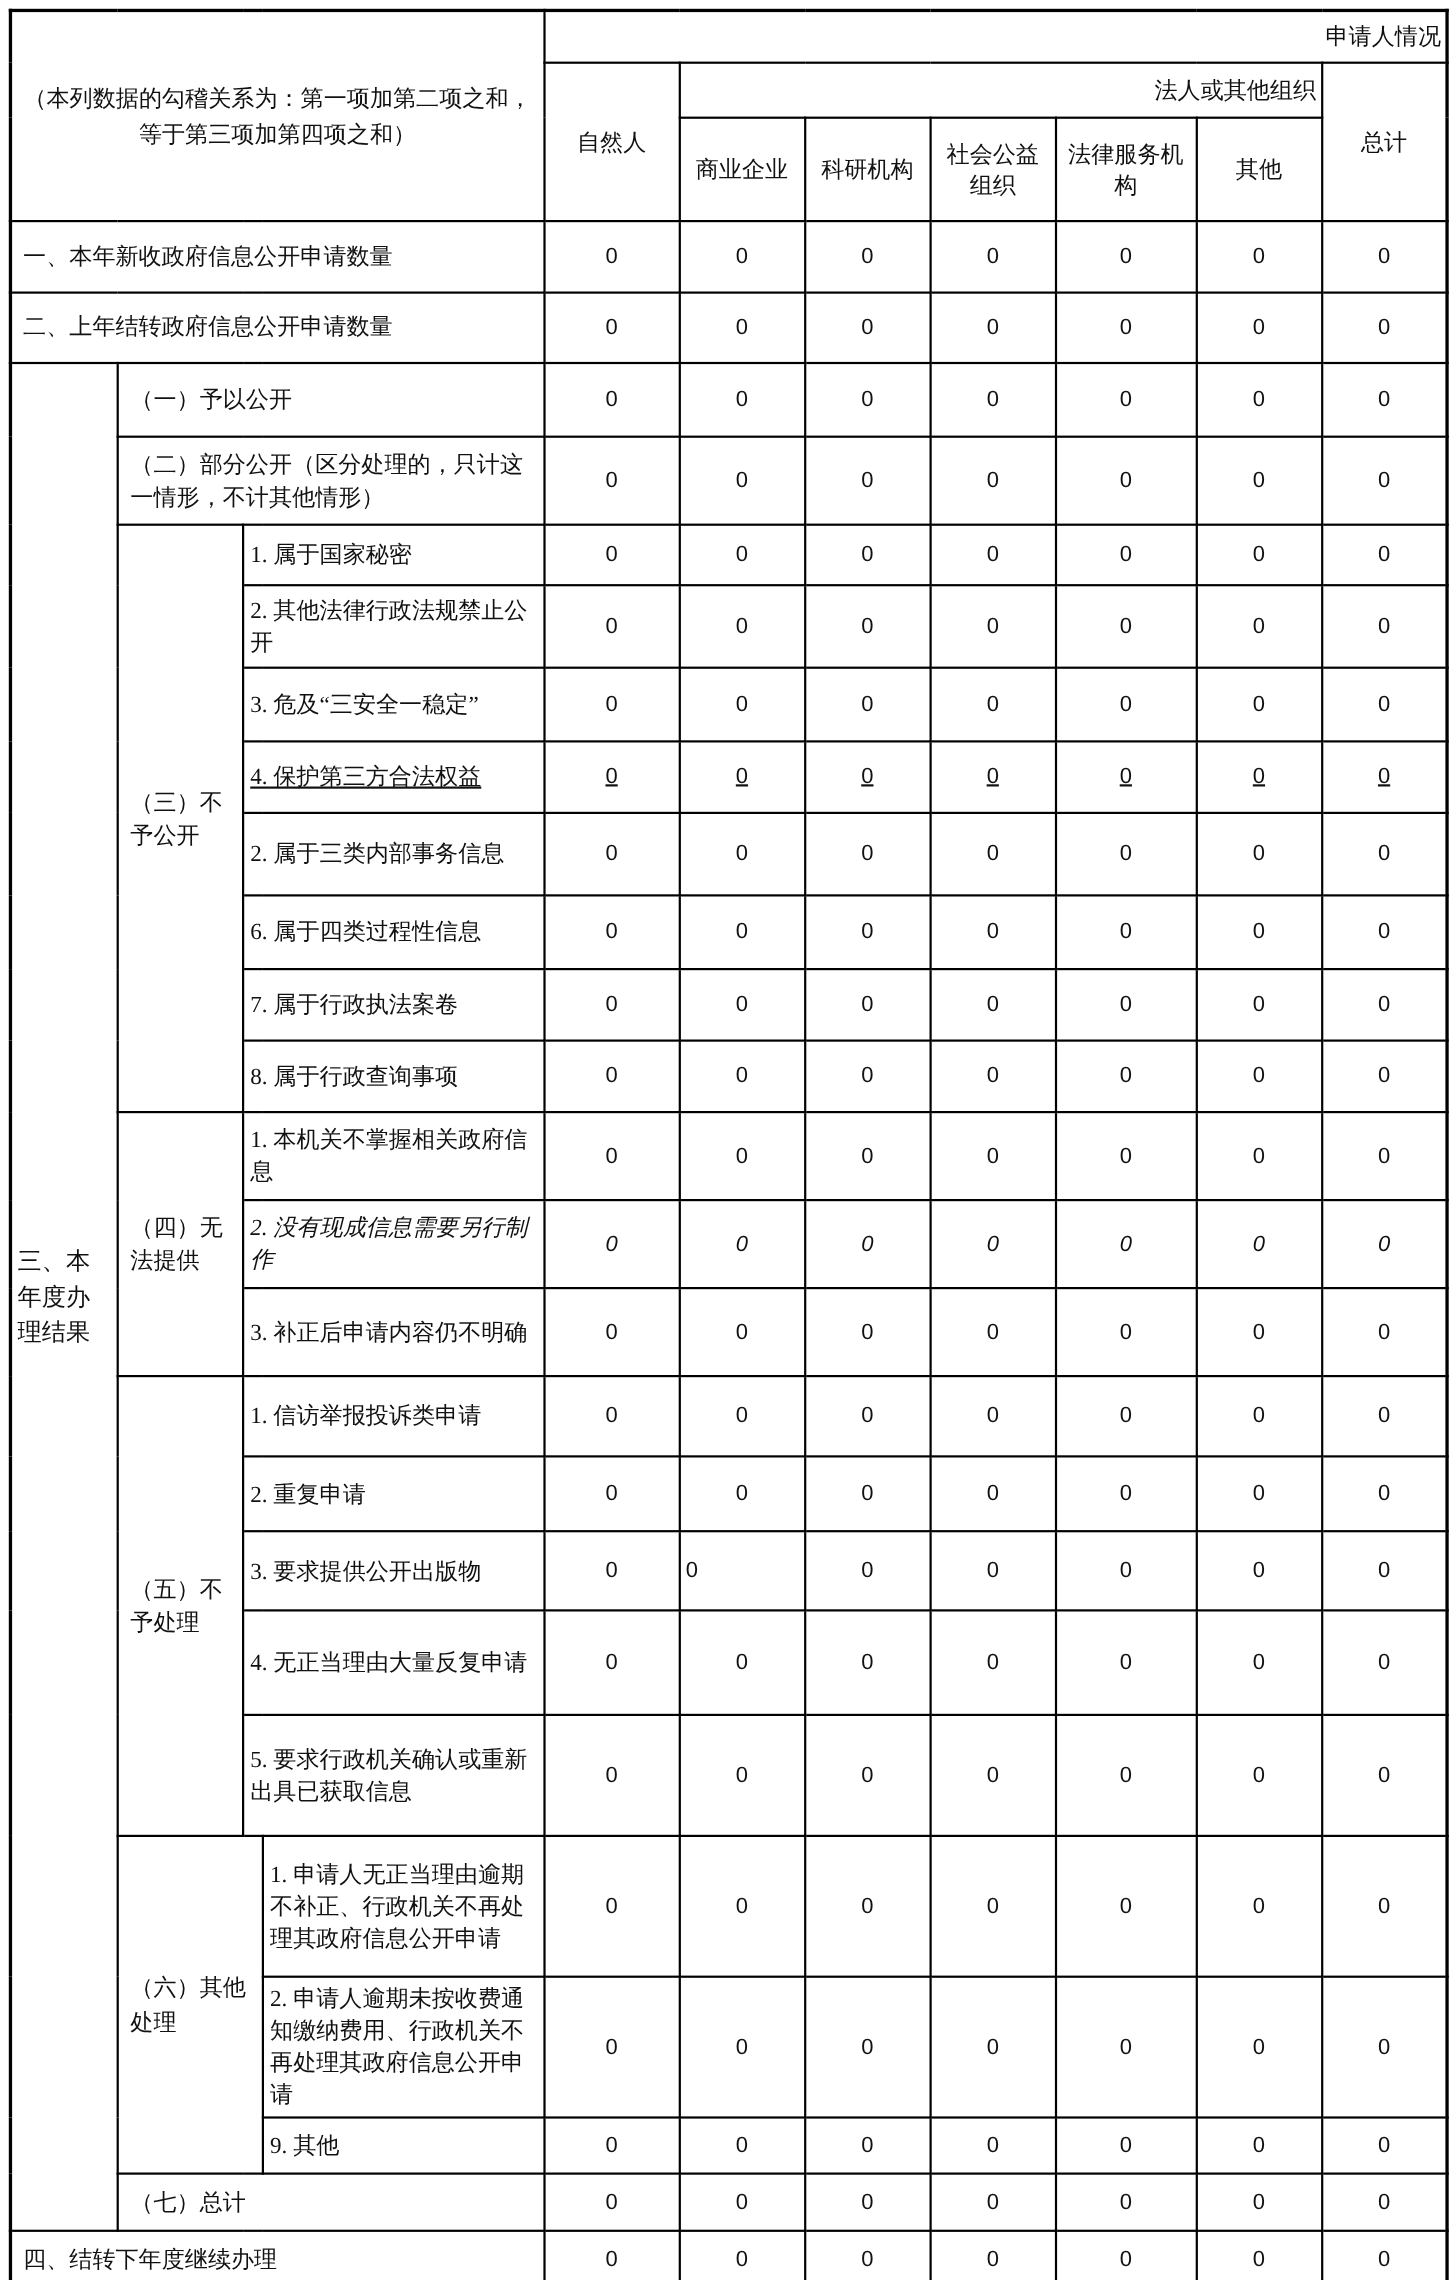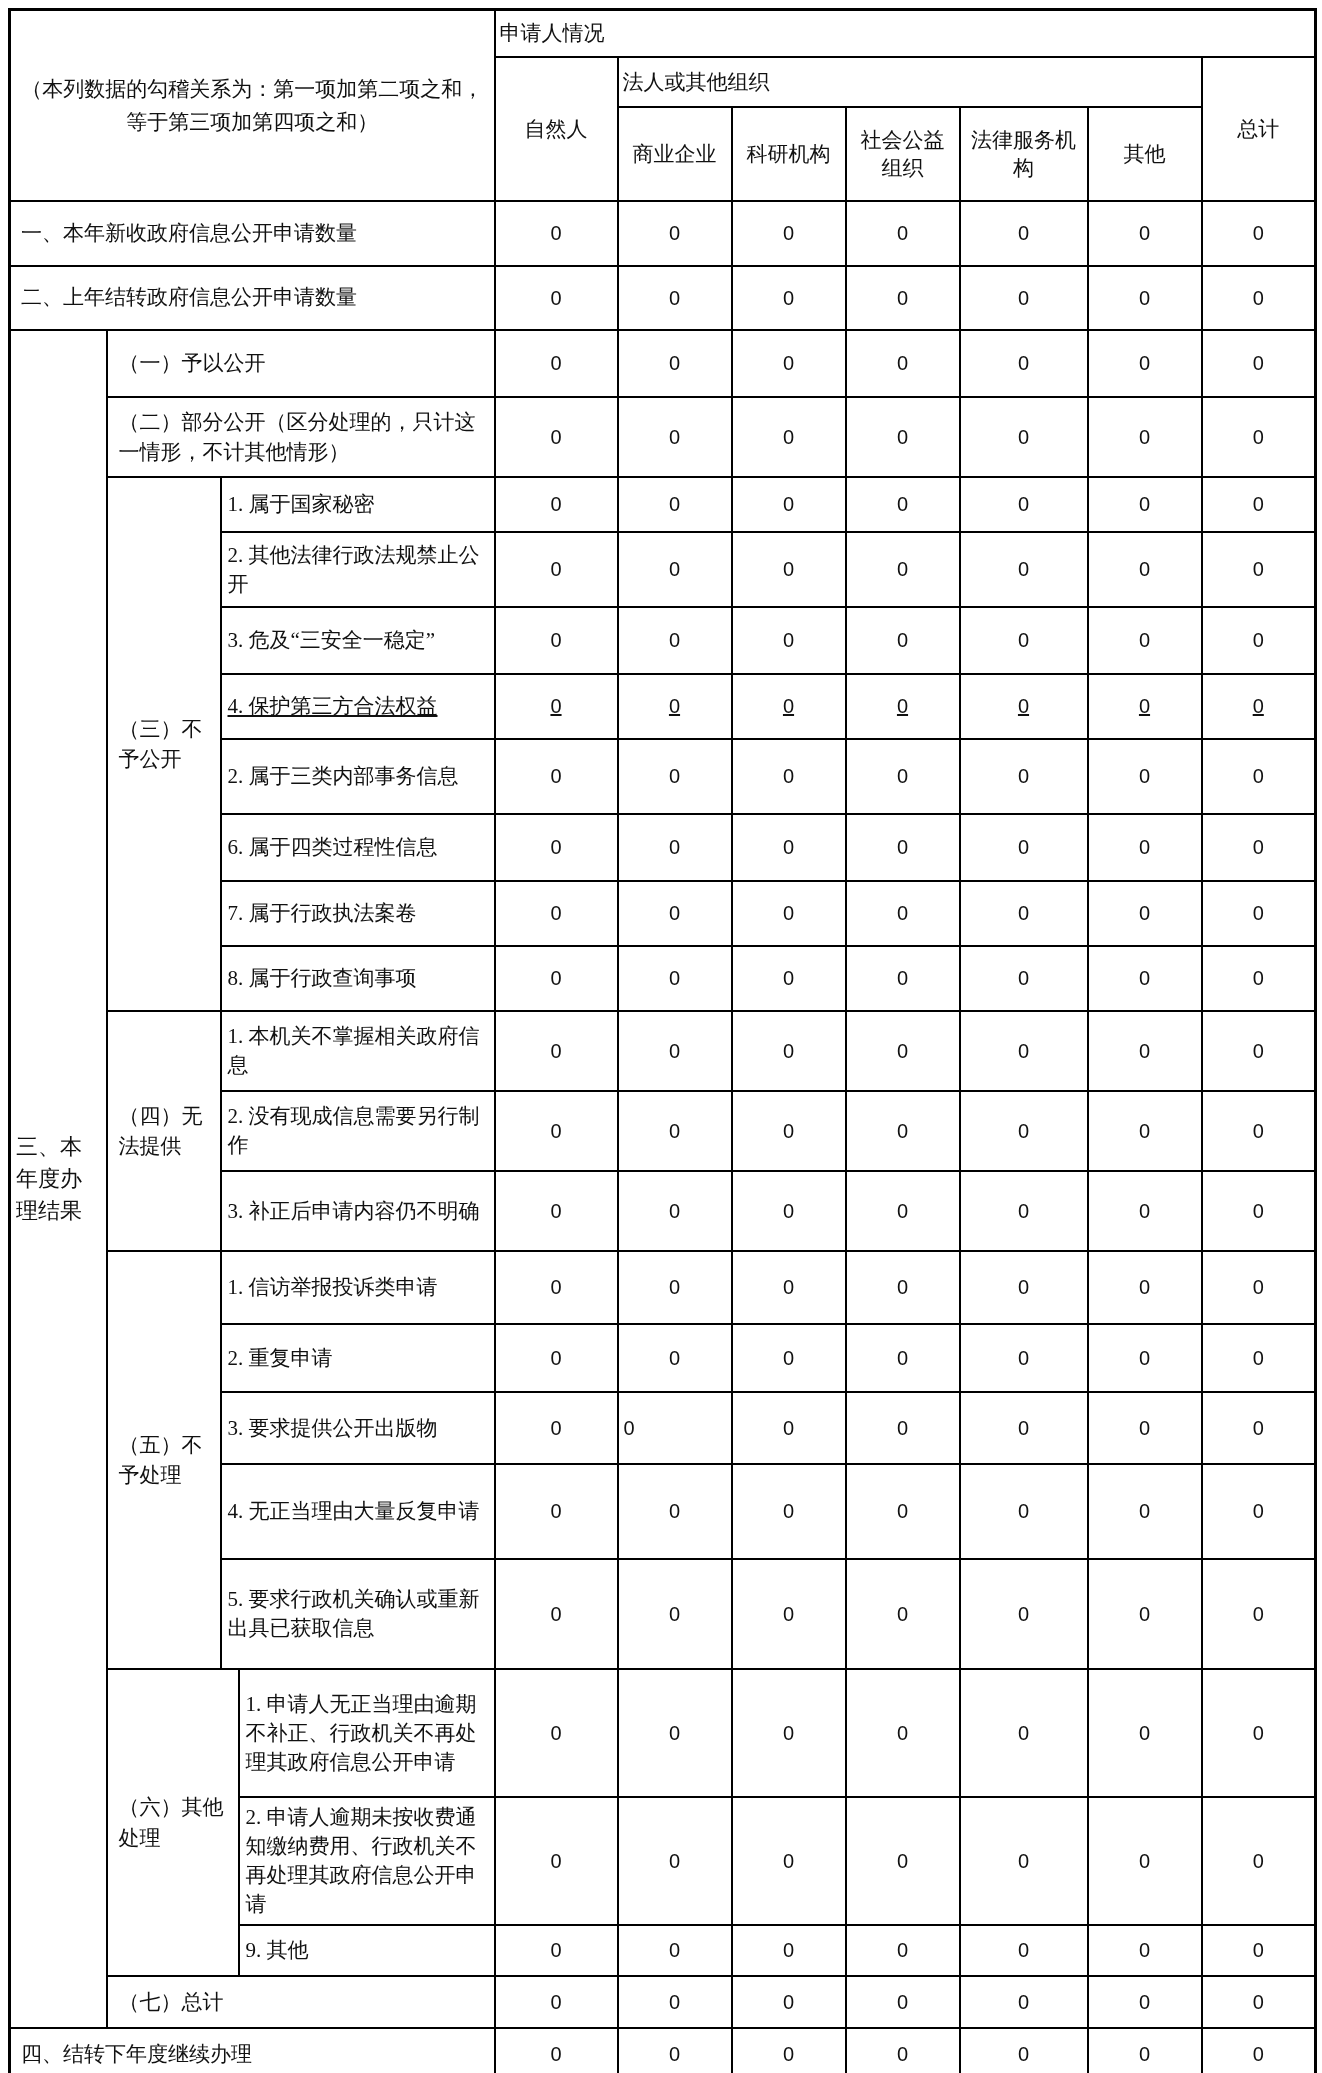--- a/index.html
+++ b/index.html
@@ -29,21 +29,21 @@
   }
   
   th.note {
     font-size: 21px;
     line-height: 1.55;
     text-align: center;
     padding: 4px 10px;
   }
   th.group {
     font-size: 21px;
-    text-align: left;
+    text-align: right;
     padding: 2px 4px;
   }
   th.colhead {
     font-size: 21px;
     line-height: 1.35;
     padding: 18px 10px;
     margin-left: 32px;
   }
   
   td.lbl {
@@ -246,21 +246,21 @@
           <td rowspan="3" class="sub">（四）无法提供</td>
           <td colspan="2" class="item">1. 本机关不掌握相关政府信息</td>
           <td class="val">0</td>
           <td class="val">0</td>
           <td class="val">0</td>
           <td class="val">0</td>
           <td class="val">0</td>
           <td class="val">0</td>
           <td class="val">0</td>
         </tr>
-        <tr style="height: 80px;">
+        <tr style="height: 80px; font-style: italic;">
           <td colspan="2" class="item">2. 没有现成信息需要另行制作</td>
           <td class="val">0</td>
           <td class="val">0</td>
           <td class="val">0</td>
           <td class="val">0</td>
           <td class="val">0</td>
           <td class="val">0</td>
           <td class="val">0</td>
         </tr>
         <tr style="height: 80px;">

